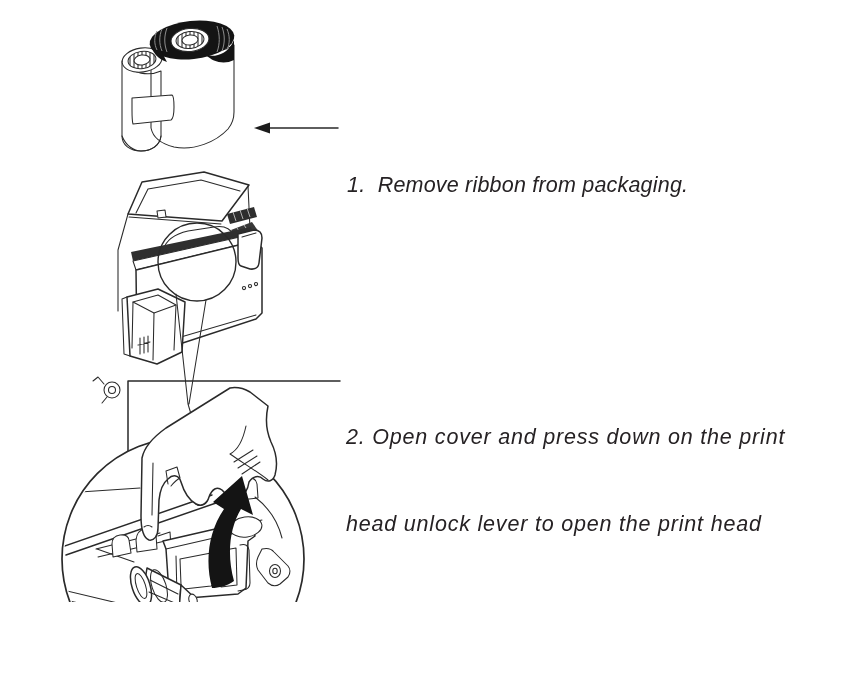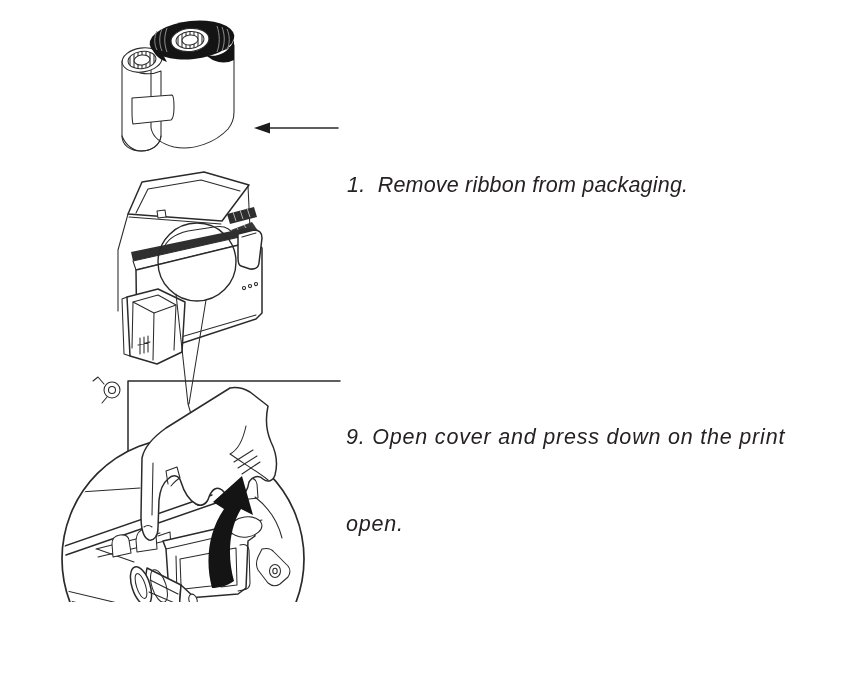--- a/index.html
+++ b/index.html
@@ -225,17 +225,18 @@
 
     <path class="blk" d="M212,588 C205,562 208,532 224,509 L213,502 L242,476 L253,515 L241,509 C229,529 227,556 234,581 C227,586 219,588 212,588 Z"></path>
   </g>
 </svg>
 
 <div id="step1" class="step-text">
   <div>1.  Remove ribbon from packaging.</div>
 </div>
 
 <div id="step2" class="step-text">
-  <div>9. Open cover and press down on the print</div>
+  <div>2. Open cover and press down on the print</div>
+  <div>head unlock lever to open the print head</div>
   <div>open.</div>
 </div>
 
 </div>
 
 </body></html>

